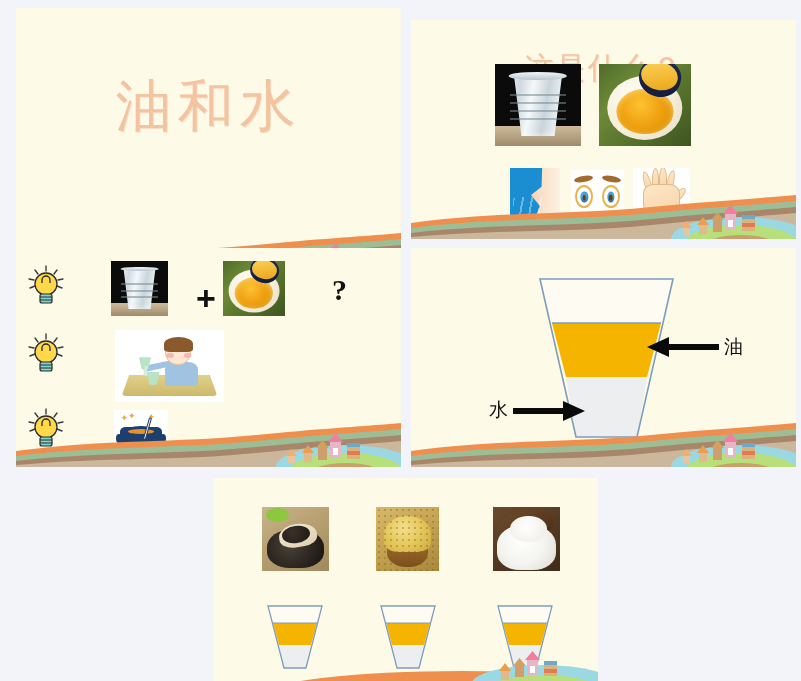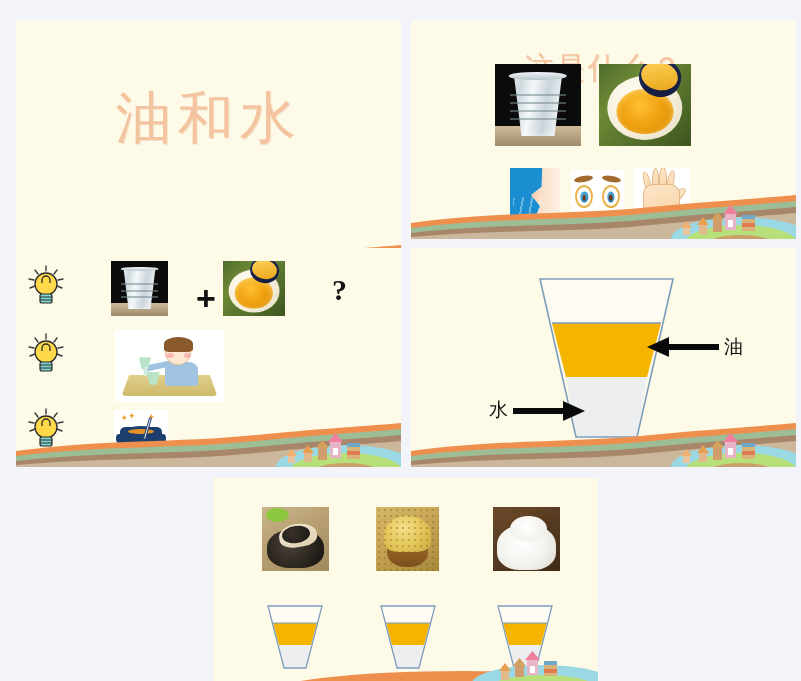--- a/index.html
+++ b/index.html
@@ -10,21 +10,21 @@
     overflow:hidden;
   }
   .deck{position:relative;width:801px;height:681px;}
 
   .slide{
     position:absolute;
     background:#fdfbe8;
     overflow:hidden;
     box-sizing:border-box;
   }
-  .s1{left:16px;top:20px;width:385px;height:269px;}
+  .s1{left:16px;top:8px;width:385px;height:269px;}
   .s2{left:411px;top:20px;width:385px;height:219px;}
   .s3{left:16px;top:248px;width:385px;height:219px;}
   .s4{left:411px;top:248px;width:385px;height:219px;}
   .s5{left:213px;top:478px;width:385px;height:203px;}
 
   
   .deco{position:absolute;left:0;bottom:0;width:100%;height:46px;pointer-events:none;}
   .deco svg{display:block;width:100%;height:100%;}
 
   

